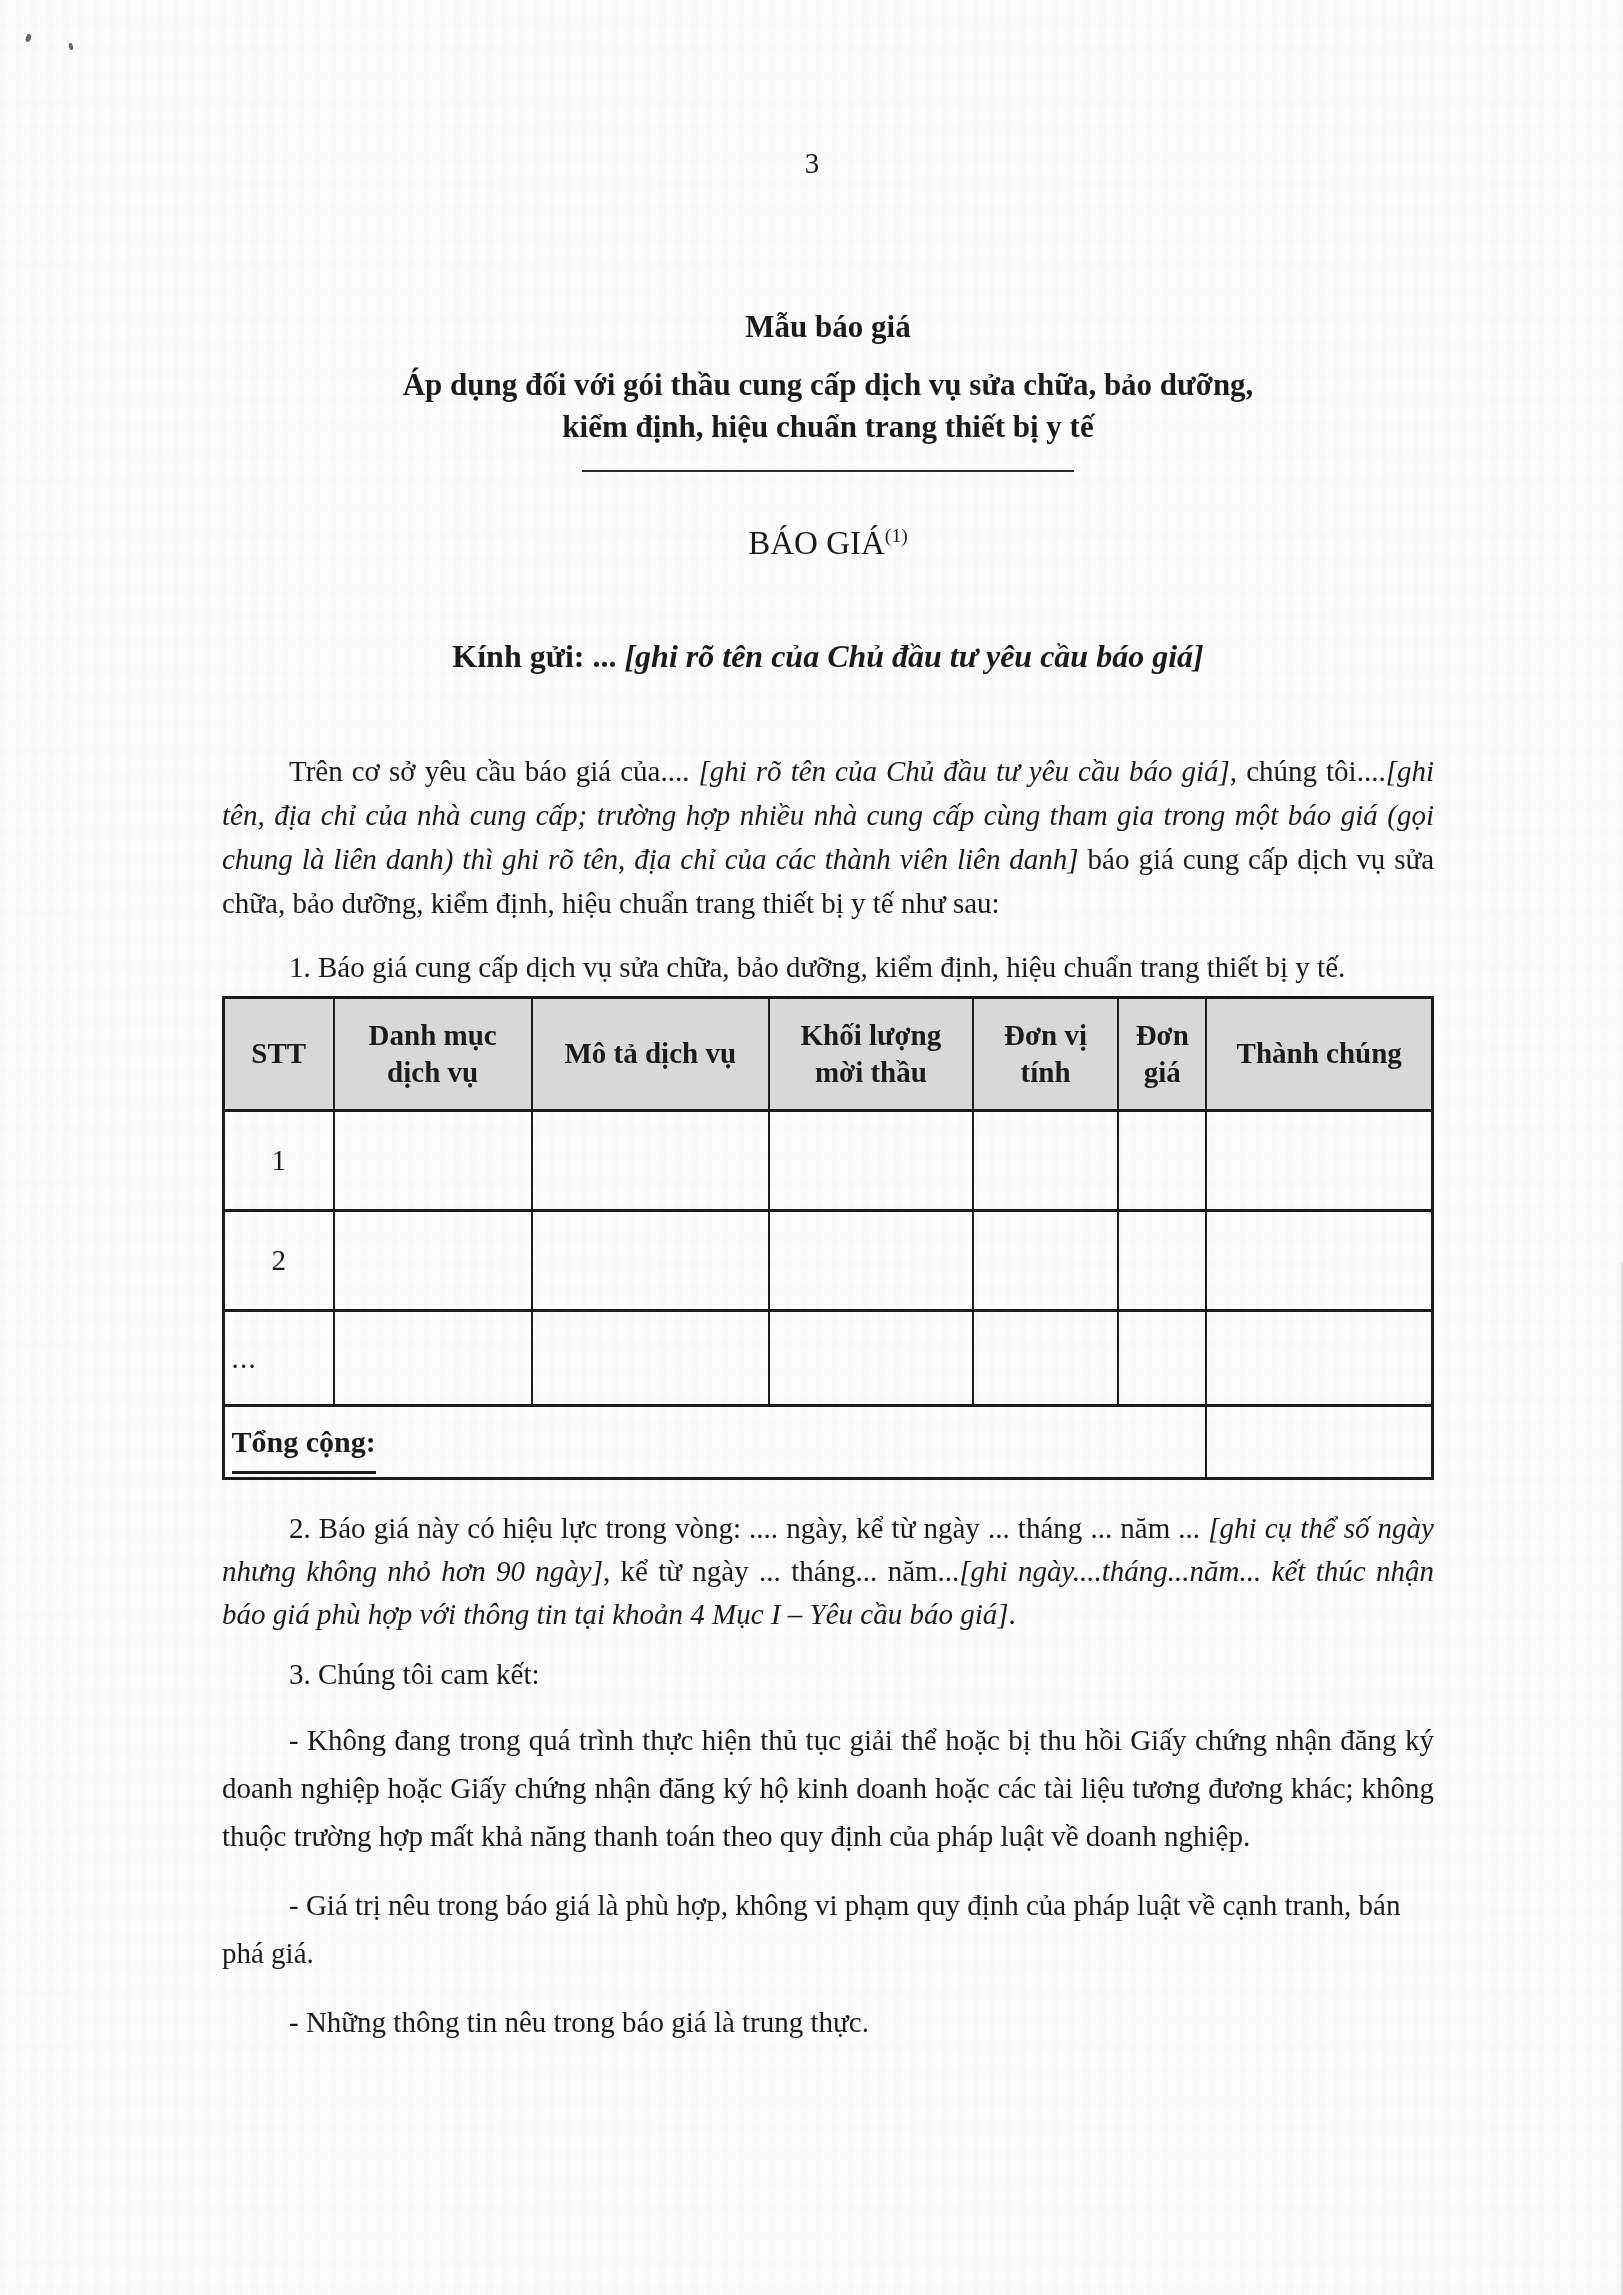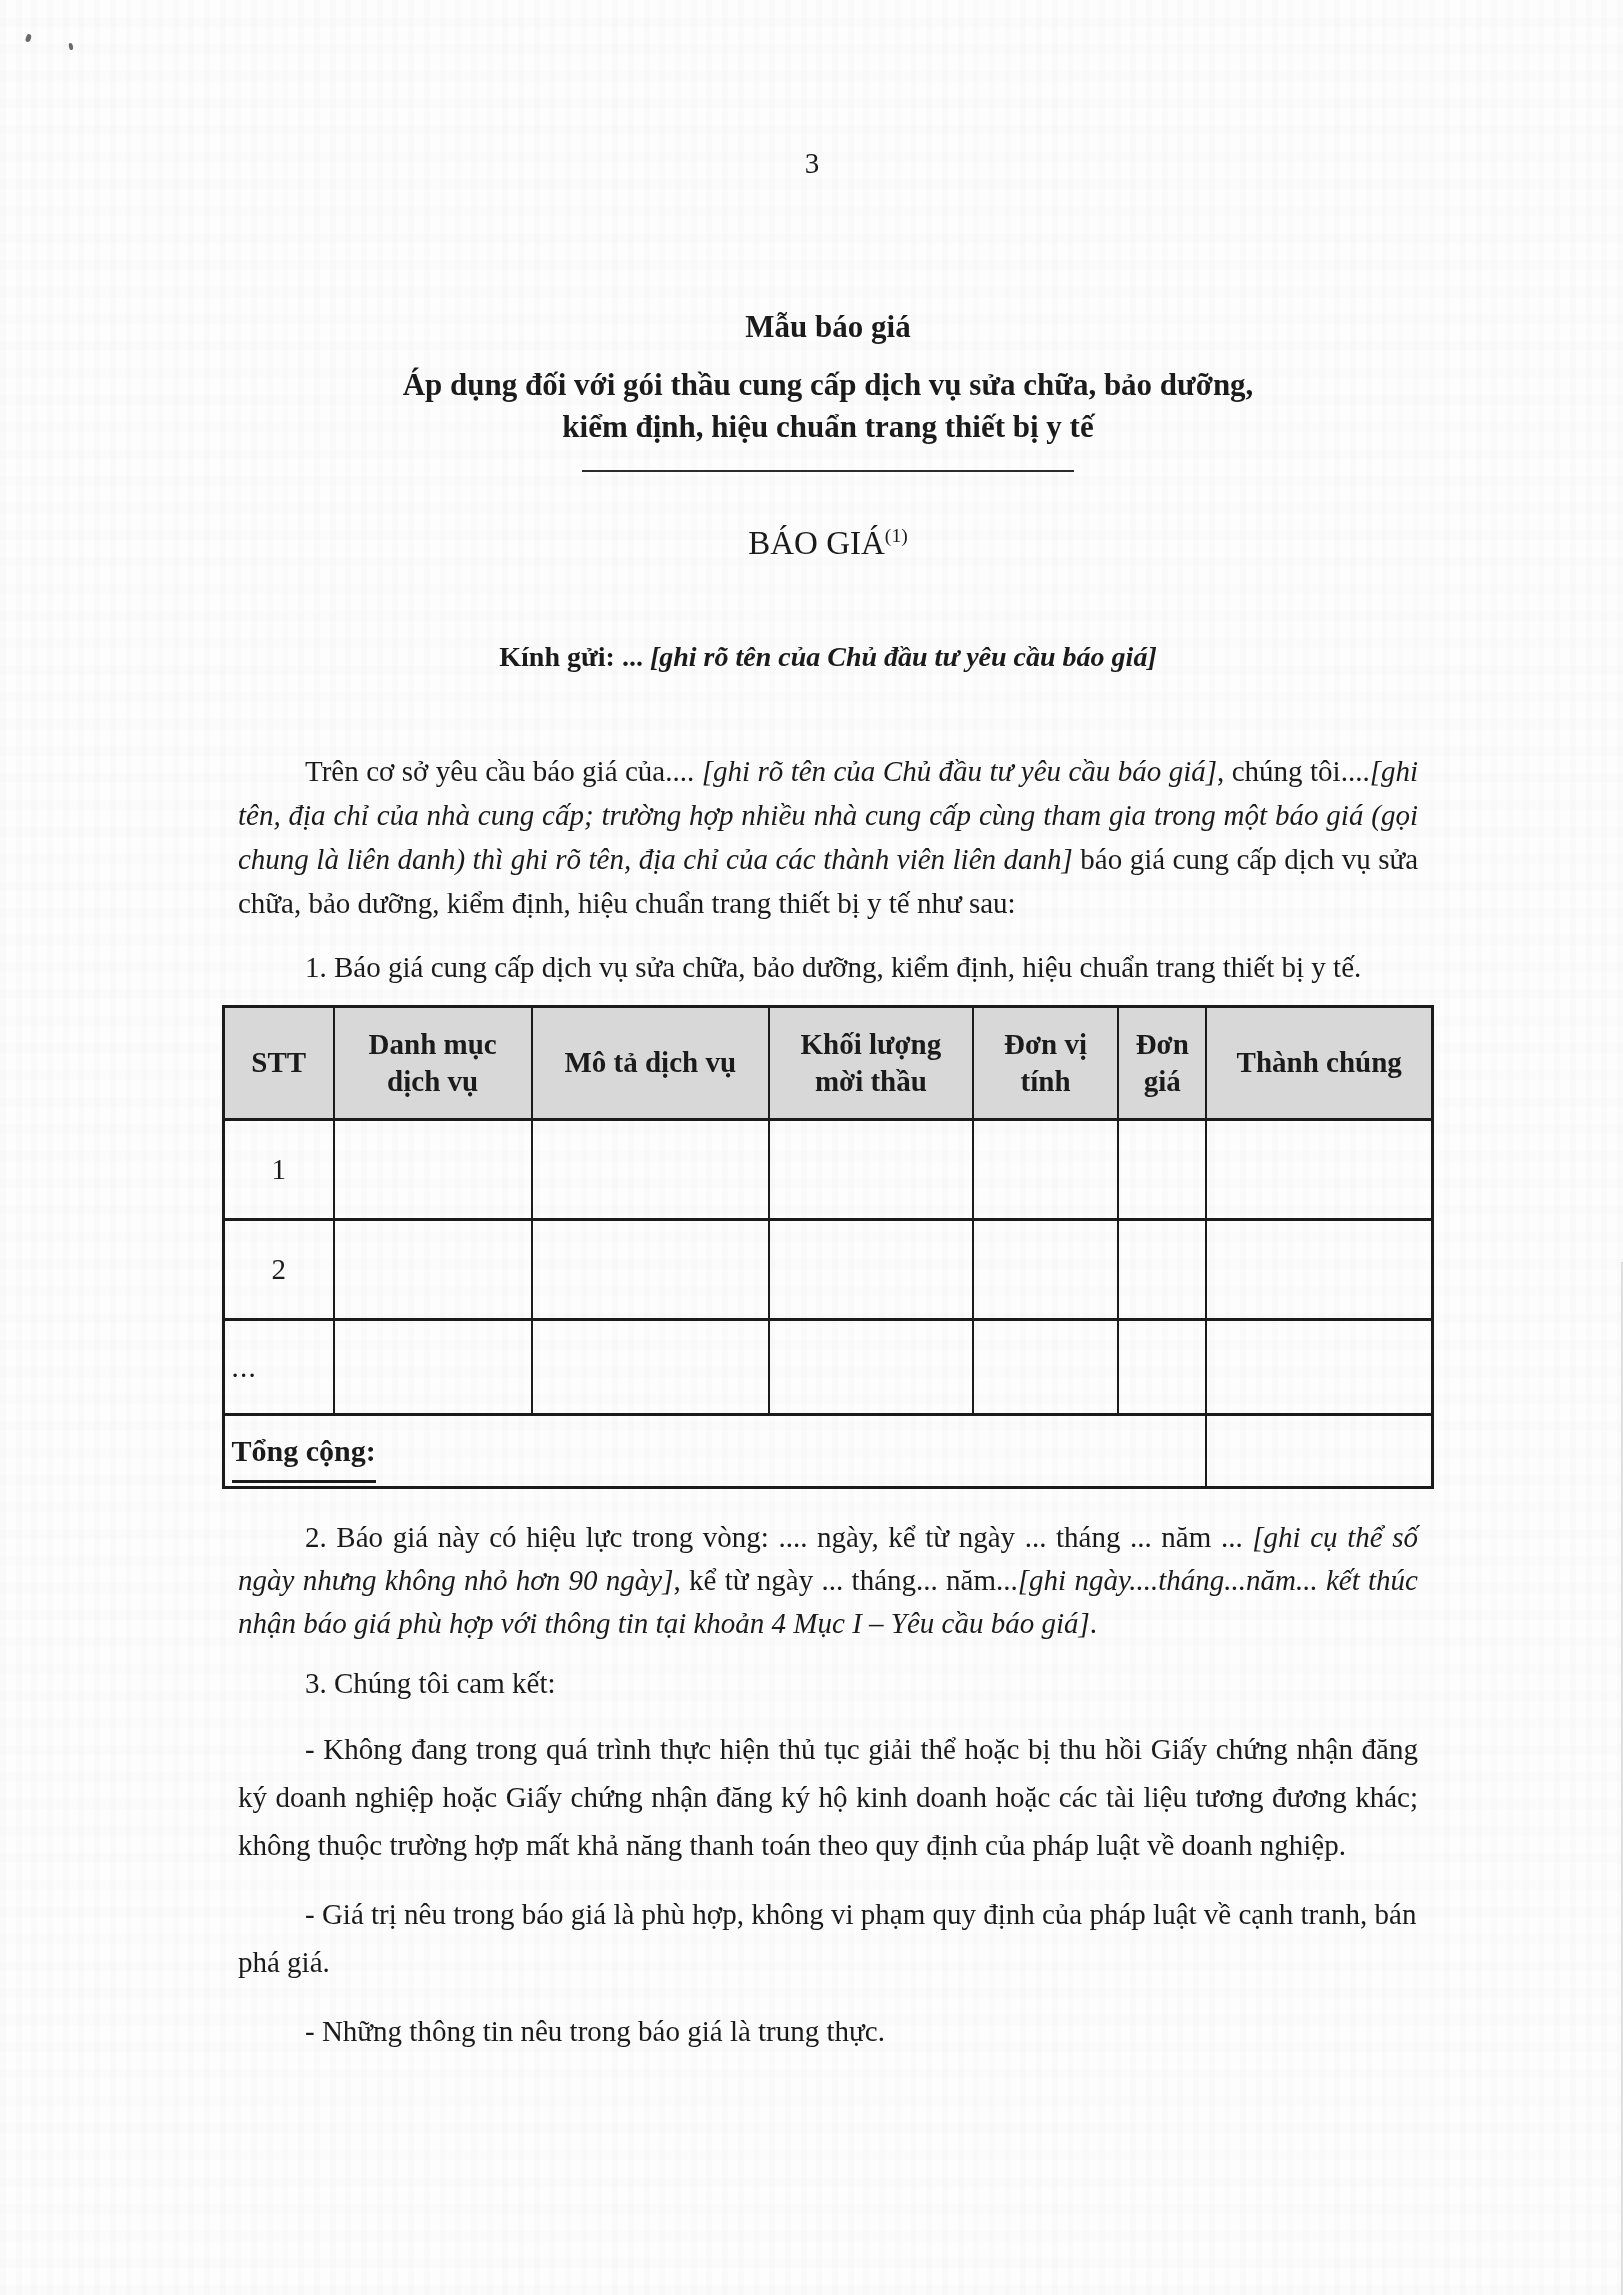--- a/index.html
+++ b/index.html
@@ -30,24 +30,24 @@
 
   .center{text-align:center;}
 
   .form-title{margin:307px 0 0 0;font-size:31px;font-weight:bold;line-height:1.3;}
   .form-subtitle{margin:17px 0 0 0;font-size:31px;font-weight:bold;line-height:42px;}
   .title-rule{width:492px;height:0;border:none;border-top:2.6px solid #2b2b2b;margin:22px auto 0 auto;}
 
   .doc-title{margin:50px 0 0 0;font-size:33px;font-weight:normal;line-height:43px;}
   .doc-title sup{font-size:19.6px;vertical-align:super;line-height:0;}
 
-  .salutation{margin:72px 0 0 0;font-size:28px;font-weight:bold;line-height:39px;}
+  .salutation{margin:72px 0 0 0;font-size:32px;font-weight:bold;line-height:39px;}
   .salutation .it{font-style:italic;}
 
-  .para{margin:16px;font-size:29px;line-height:44px;text-align:justify;}
+  .para{margin:0;font-size:29px;line-height:44px;text-align:justify;}
   .para .it{font-style:italic;}
   .indent{text-indent:67px;}
   .intro{margin-top:73px;}
   .section1{margin-top:19.6px;}
 
   table.quote{
     width:100%;
     margin-top:7px;
     border-collapse:collapse;
     table-layout:fixed;

